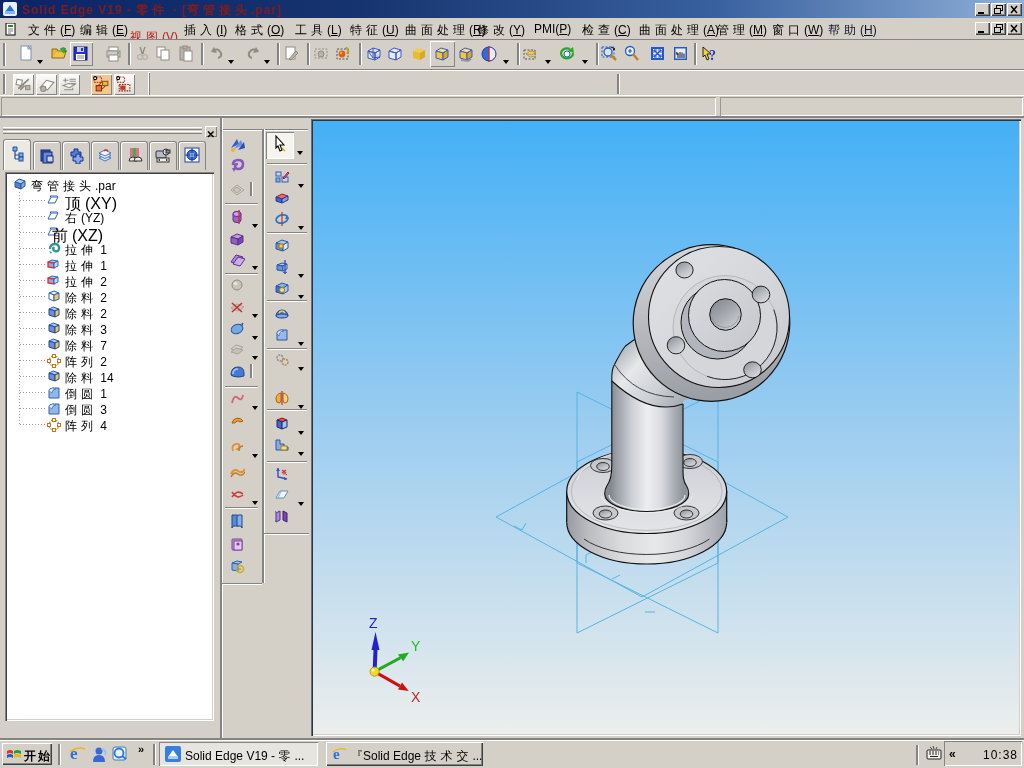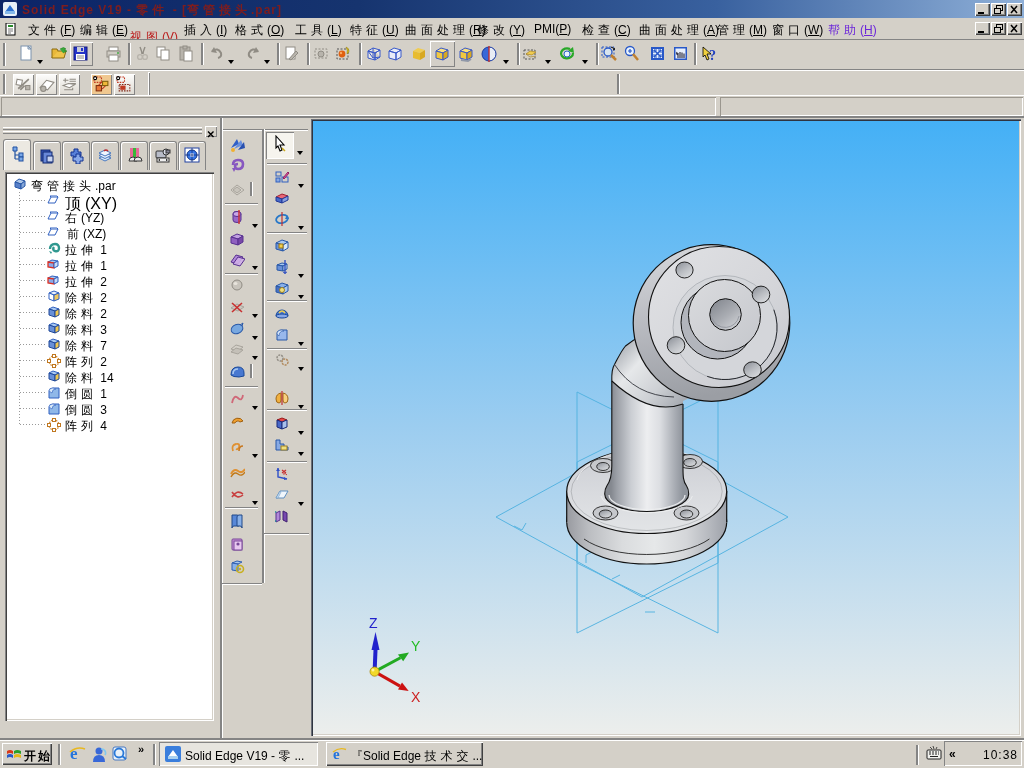--- a/index.html
+++ b/index.html
@@ -44,21 +44,21 @@
 <div class="a" style="left:235px;top:22px;font-size:12px;color:#000"><span class="cjk">格式</span>(<u>O</u>)</div>
 <div class="a" style="left:295px;top:22px;font-size:12px;color:#000"><span class="cjk">工具</span>(<u>L</u>)</div>
 <div class="a" style="left:350px;top:22px;font-size:12px;color:#000"><span class="cjk">特征</span>(<u>U</u>)</div>
 <div class="a" style="left:405px;top:22px;font-size:12px;color:#000"><span class="cjk">曲面处理</span>(<u>R</u>)</div>
 <div class="a" style="left:477px;top:22px;font-size:12px;color:#000"><span class="cjk">修改</span>(<u>Y</u>)</div>
 <div class="a" style="left:534px;top:22px;font-size:12px;color:#000">PMI(<u>P</u>)</div>
 <div class="a" style="left:582px;top:22px;font-size:12px;color:#000"><span class="cjk">检查</span>(<u>C</u>)</div>
 <div class="a" style="left:639px;top:22px;font-size:12px;color:#000"><span class="cjk">曲面处理</span>(<u>A</u>)</div>
 <div class="a" style="left:717px;top:22px;font-size:12px;color:#000"><span class="cjk">管理</span>(<u>M</u>)</div>
 <div class="a" style="left:772px;top:22px;font-size:12px;color:#000"><span class="cjk">窗口</span>(<u>W</u>)</div>
-<div class="a" style="left:828px;top:22px;font-size:12px;color:#6d28d9"><span class="cjk">帮助</span>(<u>H</u>)</div>
+<div class="a" style="left:828px;top:22px;font-size:12px;color:#0f172a"><span class="cjk">帮助</span>(<u>H</u>)</div>
 <div class="a winbtn" style="left:975px;top:22px"><svg width="15" height="13">
       <rect x="3" y="9" width="6" height="2" fill="#000"></rect>
     </svg></div>
 <div class="a winbtn" style="left:991px;top:22px"><svg width="15" height="13">
       <rect x="5.5" y="2.5" width="6" height="5" fill="none" stroke="#000"></rect>
       <rect x="3.5" y="5.5" width="6" height="5" fill="#d4d0c8" stroke="#000"></rect>
     </svg></div>
 <div class="a winbtn" style="left:1007px;top:22px"><svg width="15" height="13">
       <path d="M4 3 L10 10 M10 3 L4 10" stroke="#000" stroke-width="1.5"></path>
     </svg></div>
@@ -327,21 +327,21 @@
 <div class="a" style="left:46px;top:209px;width:15px;height:15px"><svg width="15" height="15" viewBox="0 0 15 15">
       <path d="M2 10 l3 -6 h7 l-3 6 z" fill="#fff" stroke="#3060c0"></path>
       <path d="M5 4 l-1 -1 h7 l1 1" fill="#d0e0f8" stroke="#3060c0"></path>
     </svg></div>
 <div class="a" style="left:65px;top:210px;font-size:12px"><span class="cjk">右</span>(YZ)</div>
 <div class="a" style="left:20px;top:232px;width:26px;height:1px;background-image:repeating-linear-gradient(to right,#999 0 1px,transparent 1px 3px)"></div>
 <div class="a" style="left:46px;top:225px;width:15px;height:15px"><svg width="15" height="15" viewBox="0 0 15 15">
       <path d="M2 10 l3 -6 h7 l-3 6 z" fill="#fff" stroke="#3060c0"></path>
       <path d="M5 4 l-1 -1 h7 l1 1" fill="#d0e0f8" stroke="#3060c0"></path>
     </svg></div>
-<div class="a" style="left:67px;top:226px;font-size:12px"><span class="cjk">前</span>(XZ)</div>
+<div class="a" style="left:52px;top:226px;font-size:16px"><span class="cjk">前</span>(XZ)</div>
 <div class="a" style="left:20px;top:248px;width:26px;height:1px;background-image:repeating-linear-gradient(to right,#999 0 1px,transparent 1px 3px)"></div>
 <div class="a" style="left:46px;top:241px;width:15px;height:15px"><svg width="15" height="15" viewBox="0 0 15 15">
       <path d="M4 8 q0 -5 5 -5 q4 0 4 4 q0 4 -4 3 q-3 -1 -1 -4" fill="none" stroke="#309890" stroke-width="2.4"></path>
       <path d="M3 10 l3 1 -1 2 z" fill="#309890"></path>
     </svg></div>
 <div class="a" style="left:65px;top:242px;font-size:12px"><span class="cjk">拉伸</span>&nbsp;1</div>
 <div class="a" style="left:20px;top:264px;width:26px;height:1px;background-image:repeating-linear-gradient(to right,#999 0 1px,transparent 1px 3px)"></div>
 <div class="a" style="left:46px;top:257px;width:15px;height:15px"><svg width="15" height="15" viewBox="0 0 15 15">
       <path d="M2 5 l4 -2 6 1 -4 2 z" fill="#a8c8f0" stroke="#3060c0"></path>
       <path d="M2 5 l6 1 v5 l-6 -1 z" fill="#88aae8" stroke="#e03020" stroke-width="1.3"></path>

